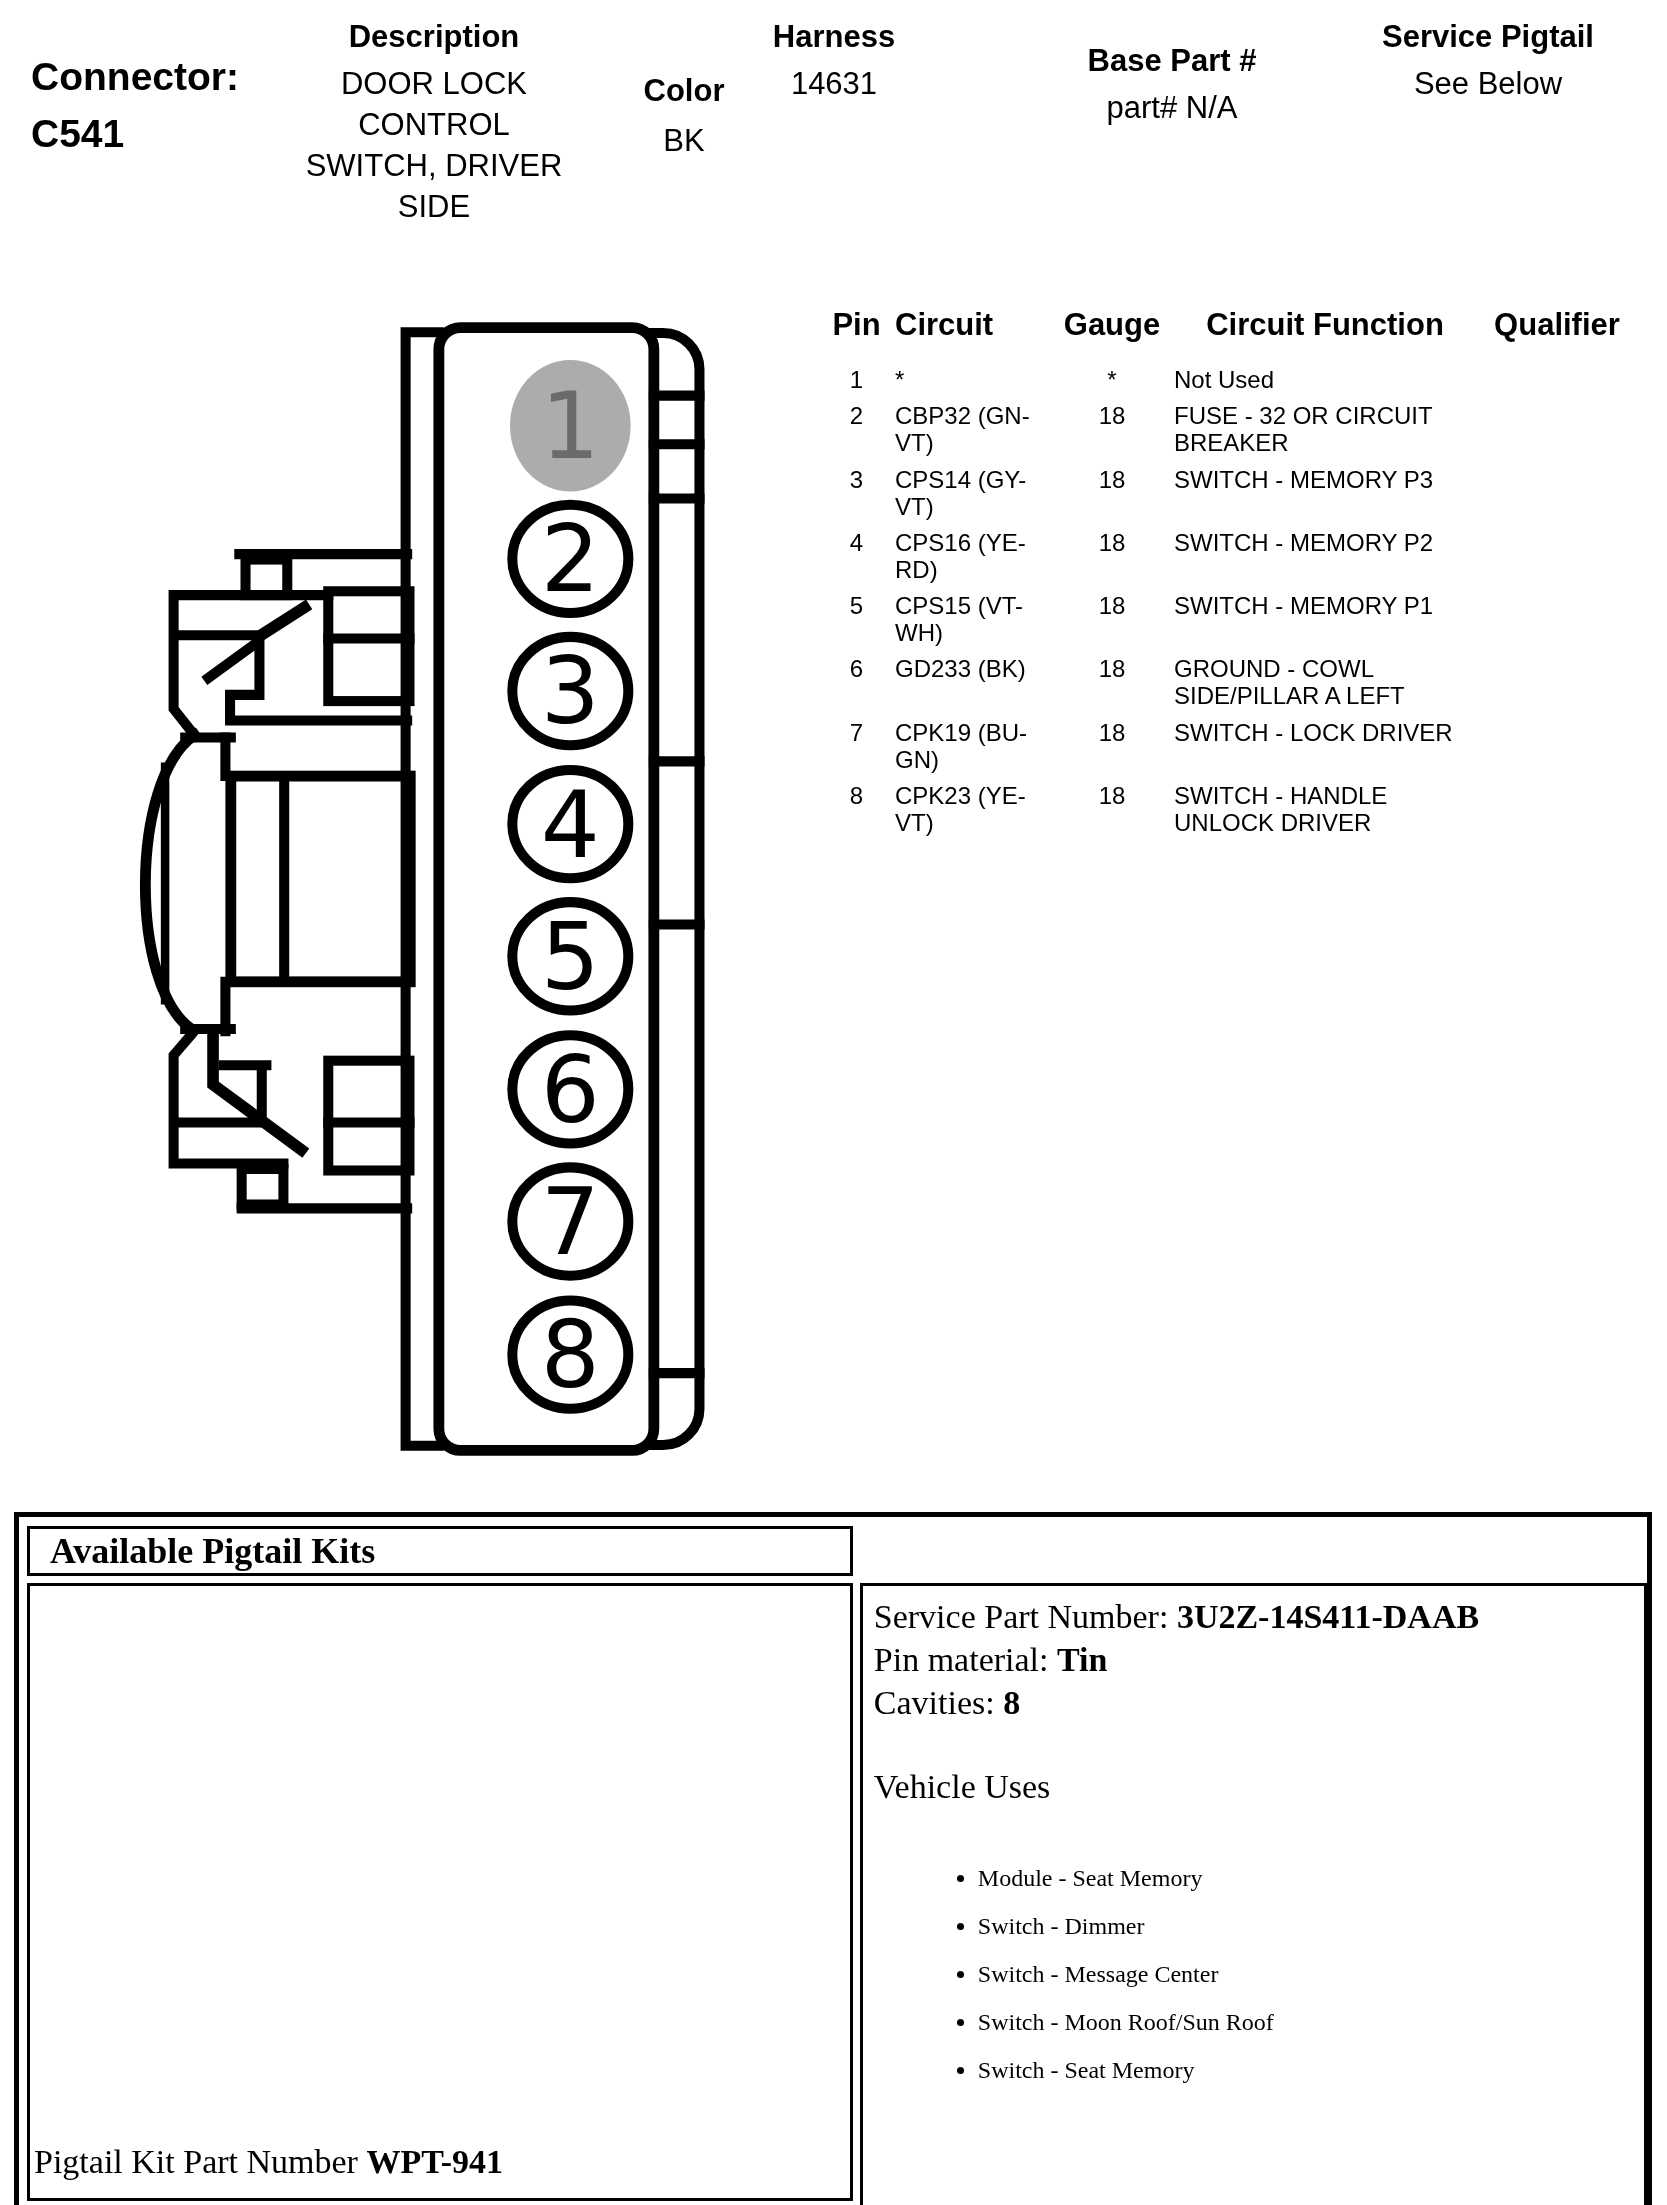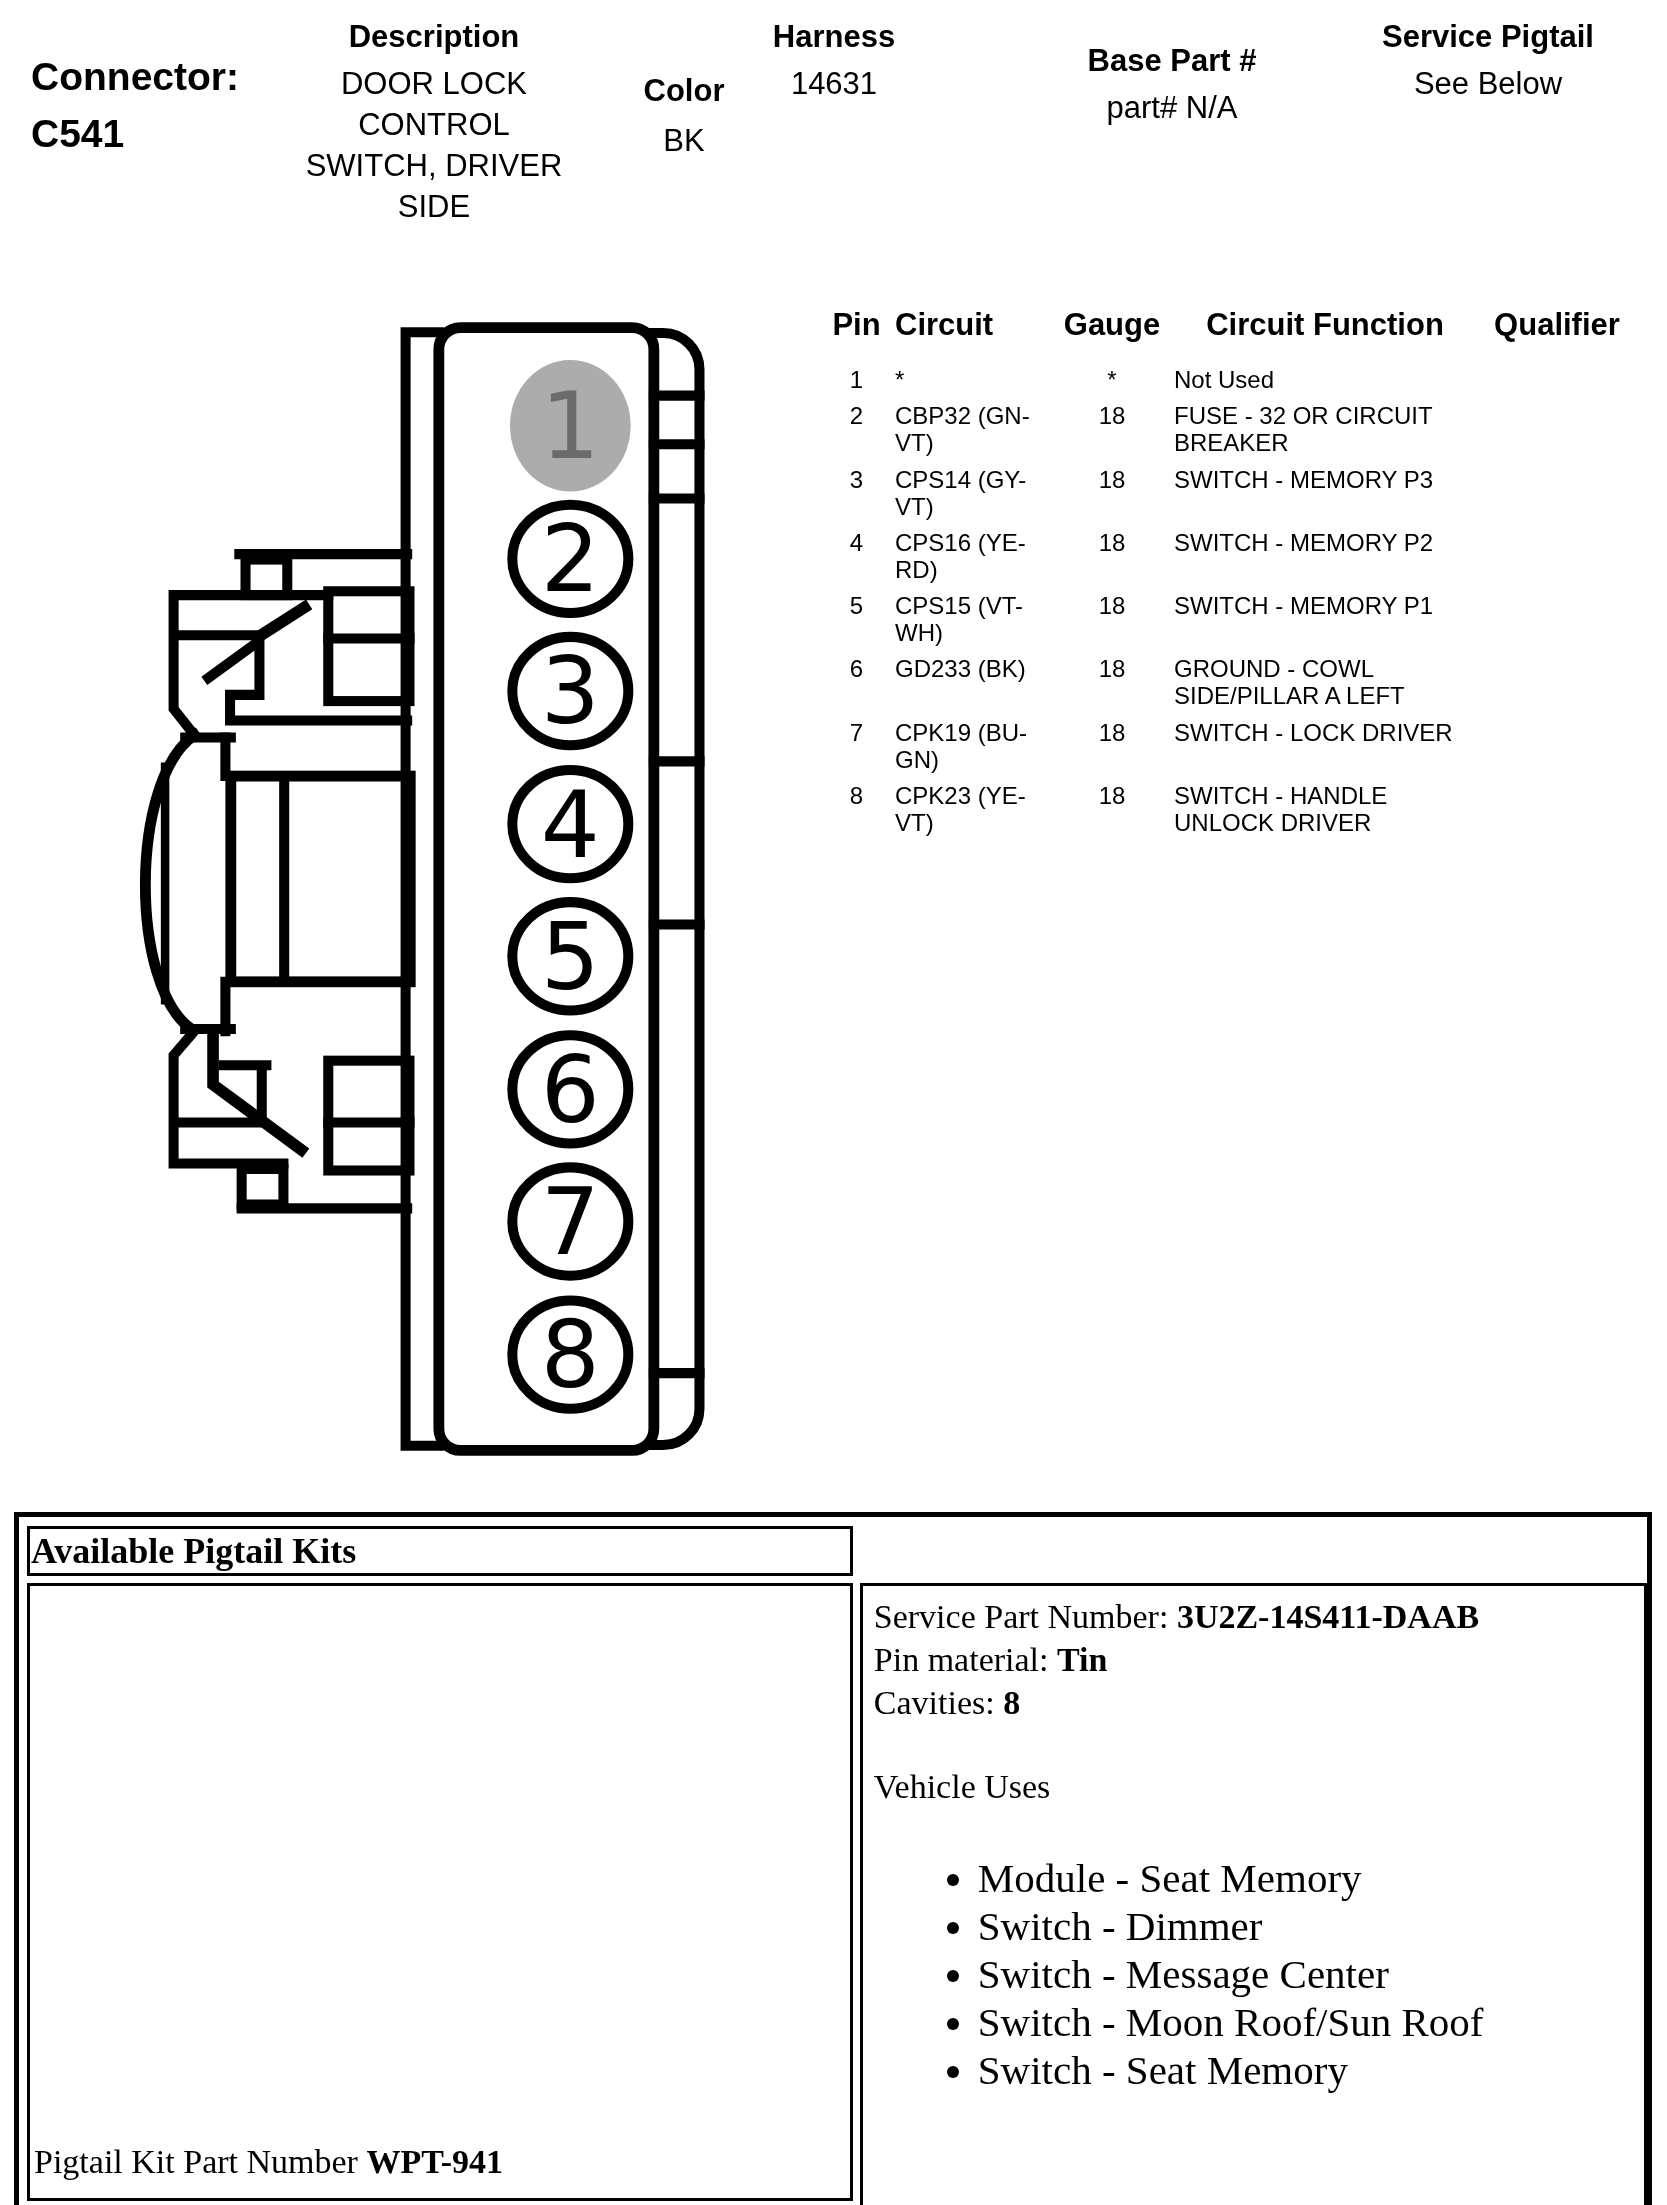--- a/index.html
+++ b/index.html
@@ -23,27 +23,27 @@
   .c-func{text-align:left;white-space:pre-line;}
   .thead .c-func{text-align:center;}
   
   .diagram{left:46px;top:309px;}
   svg .ln{fill:none;stroke:#000;stroke-width:13px;stroke-linecap:square;stroke-linejoin:miter;}
   svg text{font-family:"DejaVu Sans","Liberation Sans",sans-serif;}
   
   .serif{font-family:"Liberation Serif",serif;}
   .outer-box{left:14px;top:1512px;width:1628px;height:711px;border:5.4px solid #000;}
   .apk-box{left:27px;top:1526px;width:820px;height:44px;border:3.9px solid #000;}
-  .apk-title{font-size:36px;font-weight:bold;line-height:44px;padding-left:1px;}
+  .apk-title{font-size:36px;font-weight:bold;line-height:44px;padding-left:20px;}
   .left-cell{left:27px;top:1583px;width:820px;height:612px;border:3.9px solid #000;}
   .right-cell{left:860px;top:1583px;width:781px;height:696px;border:3.9px solid #000;}
   .right-inner{padding:9.3px 7.7px 0 10.8px;font-size:34px;line-height:43px;}
   .pl-spacer{height:41px;}
   .uses-list{margin:46px 0 0 0;padding-left:104px;list-style:disc;}
-  .uses-list li{font-size:41px;line-height:48px;}
+  .uses-list li{font-size:24px;line-height:48px;}
   .kit-line{position:absolute;left:4px;top:554px;font-size:34px;line-height:43px;white-space:nowrap;}
 </style>
 </head>
 <body>
 
 <div class="abs connector-title">
   <div>Connector:</div>
   <div>C541</div>
 </div>
 

